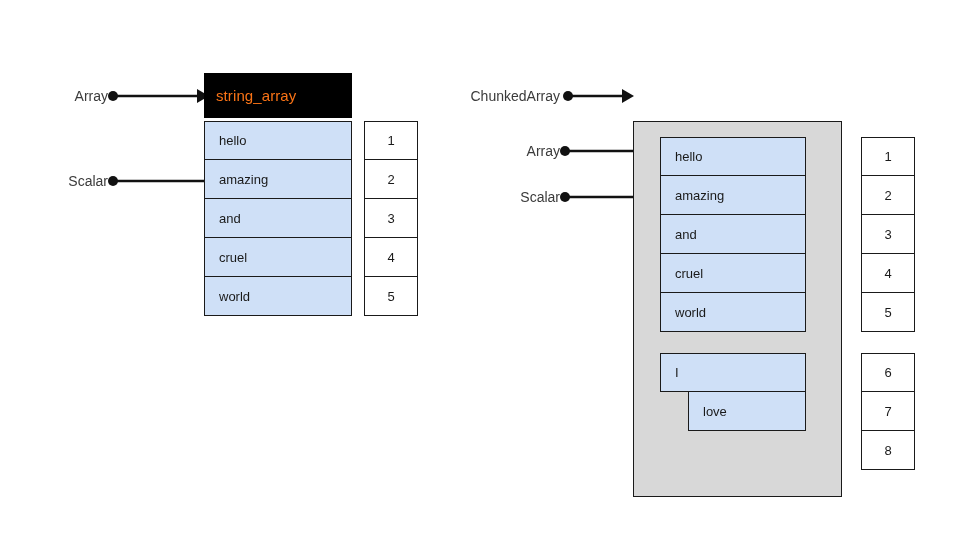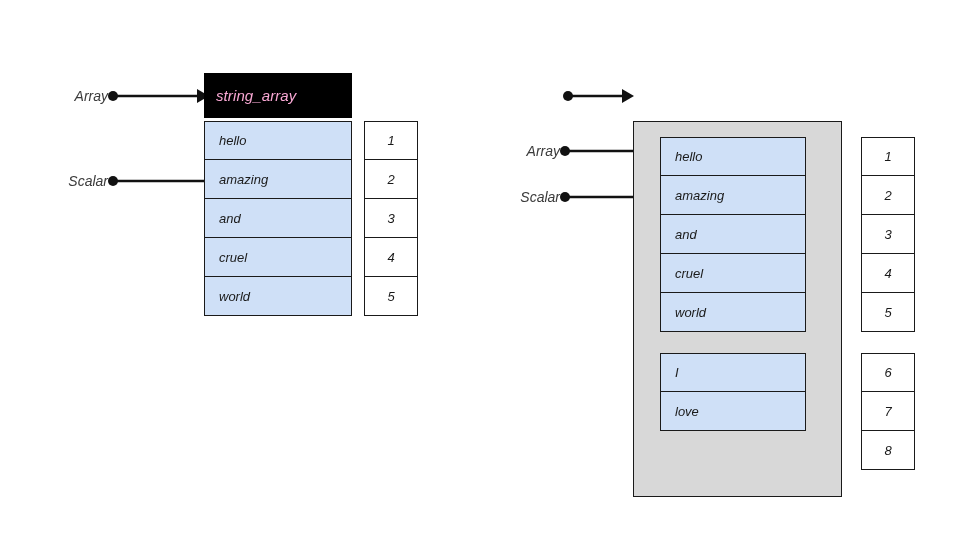--- a/index.html
+++ b/index.html
@@ -7,29 +7,28 @@
     padding: 0;
     background: #ffffff;
   }
   #canvas {
     position: relative;
     width: 960px;
     height: 540px;
     background: #ffffff;
     font-family: "Liberation Sans", sans-serif;
     overflow: hidden;
-    font-style: italic;
   }
 
   
   .abs { position: absolute; box-sizing: border-box; }
 
   .title-box {
     background: #000000;
-    color: #f9a8d4;
+    color: #f97316;
     font-size: 15px;
     display: flex;
     align-items: center;
     padding-left: 12px;
     letter-spacing: 0.1px;
   }
 
   .cell {
     background: #cfe0f7;
     border: 1px solid #1a1a1a;
@@ -103,20 +102,21 @@
   </div>
 
   <div class="abs col" style="left:364px; top:121px; width:54px;">
     <div class="numcell" style="height:39px;">1</div>
     <div class="numcell" style="height:39px;">2</div>
     <div class="numcell" style="height:39px;">3</div>
     <div class="numcell" style="height:39px;">4</div>
     <div class="numcell" style="height:39px;">5</div>
   </div>
 
+  <div class="abs anno-label" style="left:430px; top:86px; width:130px; height:20px;">ChunkedArray</div>
   <svg class="abs connector" style="left:560px; top:84px; width:80px; height:24px;" viewBox="0 0 80 24">
     <circle cx="8" cy="12" r="5" fill="#111111"></circle>
     <line x1="10" y1="12" x2="62" y2="12" stroke="#111111" stroke-width="2.4"></line>
     <path d="M62 5 L74 12 L62 19 Z" fill="#111111"></path>
   </svg>
 
   <div class="abs anno-label" style="left:492px; top:141px; width:68px; height:20px;">Array</div>
   <svg class="abs connector" style="left:557px; top:139px; width:100px; height:24px;" viewBox="0 0 100 24">
     <circle cx="8" cy="12" r="5" fill="#111111"></circle>
     <line x1="10" y1="12" x2="82" y2="12" stroke="#111111" stroke-width="2.4"></line>
@@ -144,21 +144,21 @@
   <div class="abs col" style="left:861px; top:137px; width:54px;">
     <div class="numcell" style="height:39px;">1</div>
     <div class="numcell" style="height:39px;">2</div>
     <div class="numcell" style="height:39px;">3</div>
     <div class="numcell" style="height:39px;">4</div>
     <div class="numcell" style="height:39px;">5</div>
   </div>
 
   <div class="abs col" style="left:660px; top:353px; width:146px;">
     <div class="cell" style="height:39px;">I</div>
-    <div class="cell" style="height:39px;">love</div>
+    <div class="cell" style="height:39px;margin-left:28px;">love</div>
   </div>
 
   <div class="abs col" style="left:861px; top:353px; width:54px;">
     <div class="numcell" style="height:39px;">6</div>
     <div class="numcell" style="height:39px;">7</div>
     <div class="numcell" style="height:39px;">8</div>
   </div>
 
 </div>
 

